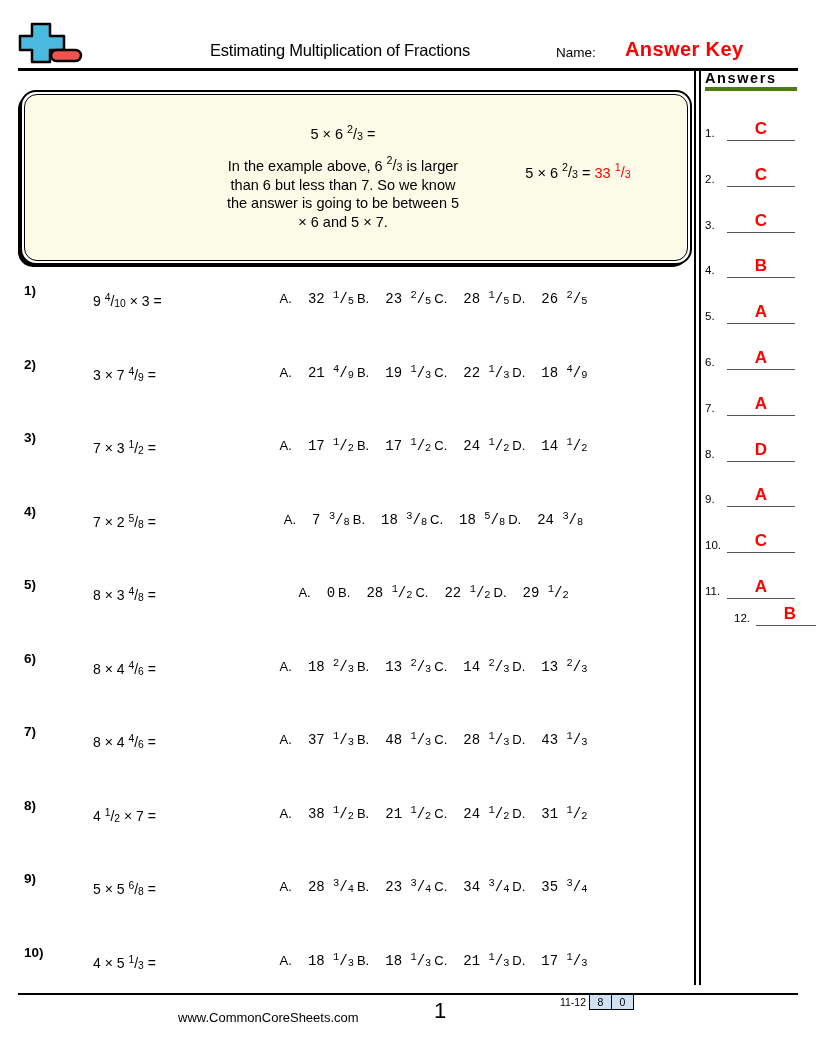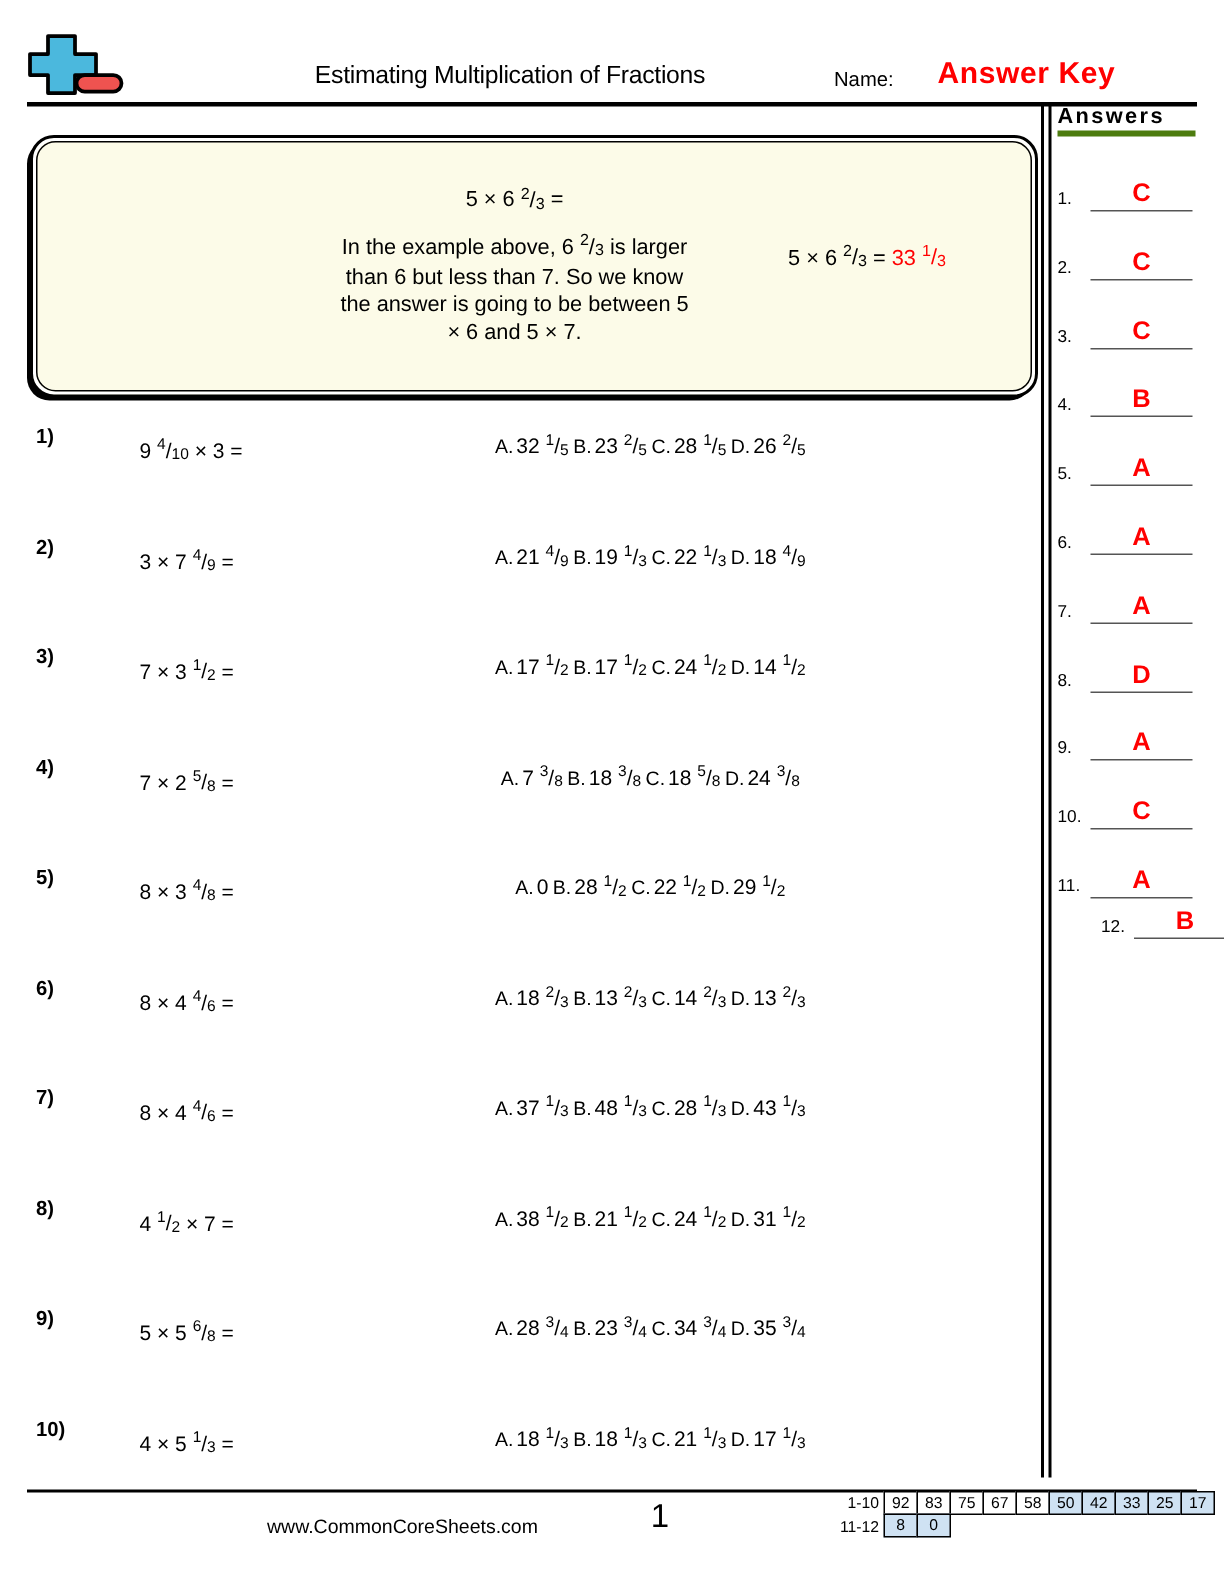--- a/index.html
+++ b/index.html
@@ -91,21 +91,21 @@
     position: absolute; left: 40px; top: 9px;
     font-size: 14px; white-space: nowrap; margin-left: 33px;
   }
   .q-choices {
     position: absolute; left: 175px; top: 6px;
     width: 480px;
     font-size: 14px; white-space: nowrap;
     text-align: center;
   }
   .ch-letter { font-size: 13px; }
-  .ch-val { margin-left: 2px; margin-right: 3px; }
+  .ch-val { margin-left: 16px; margin-right: 3px; font-family: Liberation Mono, monospace; }
 
   
   .ans-divider-a {
     position: absolute; left: 694px; top: 70px; width: 2px; height: 915px;
     background: #000;
   }
   .ans-divider-b {
     position: absolute; left: 699px; top: 70px; width: 2px; height: 915px;
     background: #000;
   }
@@ -334,35 +334,20 @@
         <span class="ans-line"></span>
         <span class="ans-val" style="color: rgb(255, 0, 0);">B</span>
       </div>
     </div>
 
   <div class="footer-rule"></div>
   <div class="site-url">www.CommonCoreSheets.com</div>
   <div class="page-no">1</div>
   <div class="score-grid" id="score-root">
       <div class="score-row">
-        <div class="score-label">1-10</div>
-        <div class="score-cells">
-          <div class="score-cell">92</div>
-          <div class="score-cell">83</div>
-          <div class="score-cell">75</div>
-          <div class="score-cell">67</div>
-          <div class="score-cell">58</div>
-          <div class="score-cell shaded" style="background: rgb(207, 226, 243);">50</div>
-          <div class="score-cell shaded" style="background: rgb(207, 226, 243);">42</div>
-          <div class="score-cell shaded" style="background: rgb(207, 226, 243);">33</div>
-          <div class="score-cell shaded" style="background: rgb(207, 226, 243);">25</div>
-          <div class="score-cell shaded" style="background: rgb(207, 226, 243);">17</div>
-        </div>
-      </div>
-      <div class="score-row">
         <div class="score-label">11-12</div>
         <div class="score-cells">
           <div class="score-cell shaded" style="background: rgb(207, 226, 243);">8</div>
           <div class="score-cell shaded" style="background: rgb(207, 226, 243);">0</div>
         </div>
       </div>
     </div>
 
 </div>
 

